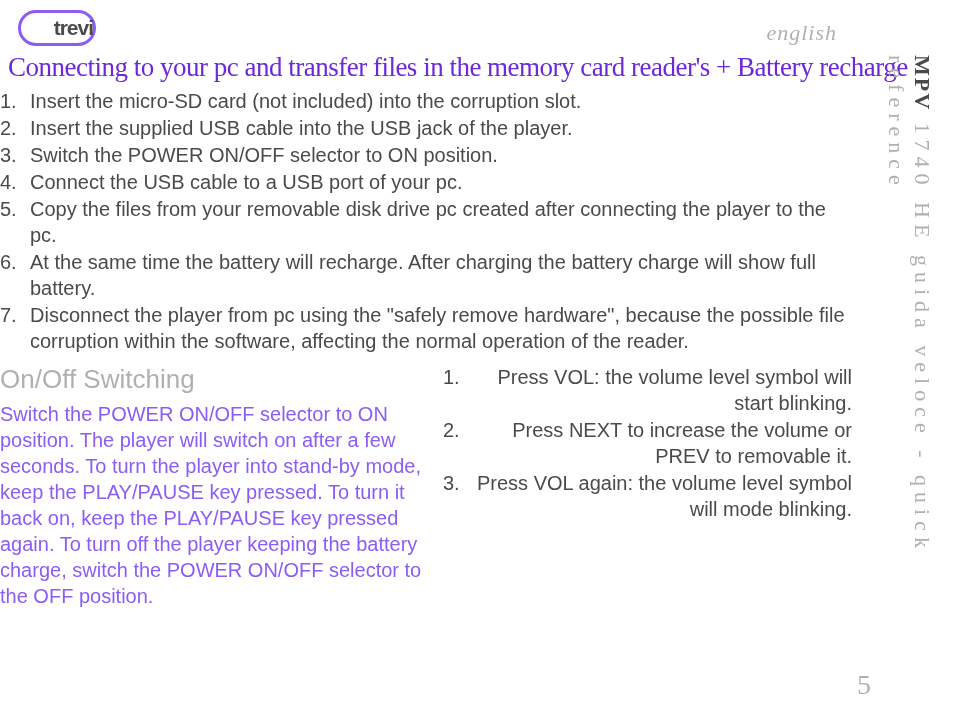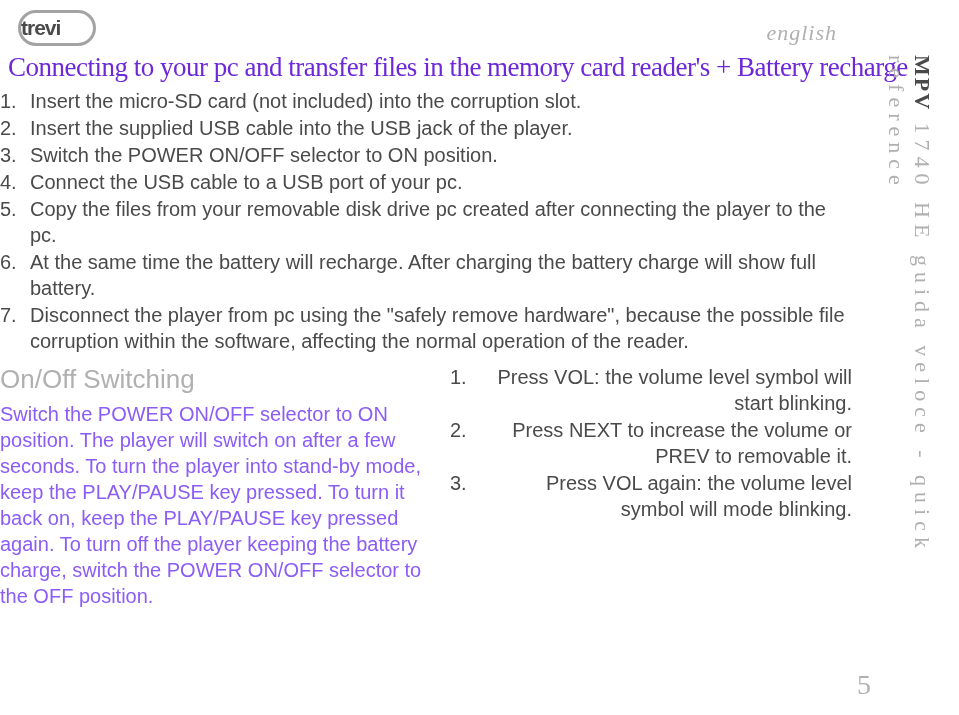--- a/index.html
+++ b/index.html
@@ -11,25 +11,25 @@
     position: relative;
     color: #4a4a4a;
     overflow: hidden;
   }
   .logo {
     position: absolute;
     top: 10px;
     left: 18px;
     width: 78px;
     height: 36px;
-    border: 3px solid #a3a3a3;
+    border: 3px solid #8b5cf6;
     border-radius: 18px;
     display: flex;
     align-items: center;
-    justify-content: flex-start;
+    justify-content: flex-end;
   }
   .logo-text {
     font-weight: bold;
     font-size: 21px;
     color: #4a4a4a;
     letter-spacing: -1px;
   }
   .english-label {
     position: absolute;
     top: 20px;
@@ -70,21 +70,21 @@
   .numbered-list .num {
     width: 30px;
     flex-shrink: 0;
   }
   .numbered-list .txt {
     flex: 1;
   }
   .columns {
     display: flex;
     margin-top: 10px;
-    gap: 20px;
+    gap: 13px;
   }
   .col {
     flex: 1;
   }
   .col-left { flex: 0 0 430px; }
   .col-right { flex: 1; }
   .section-title {
     font-size: 26px;
     color: #b0b0b0;
     font-weight: normal;

